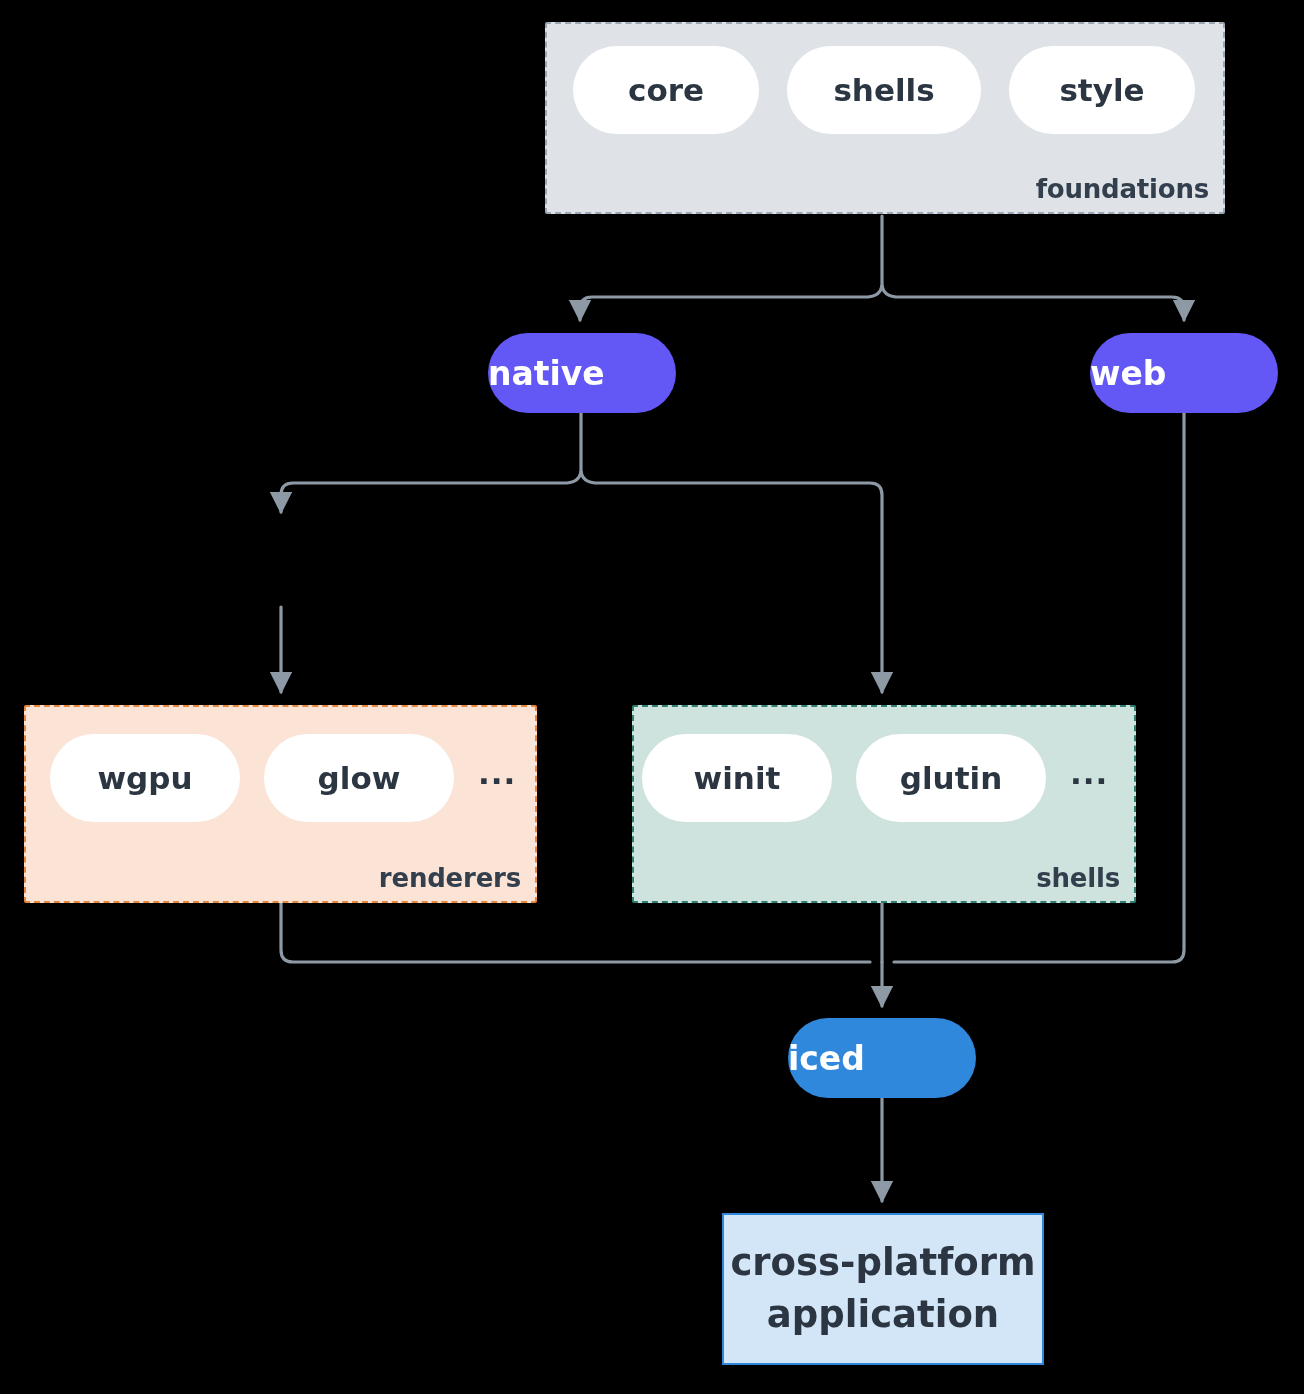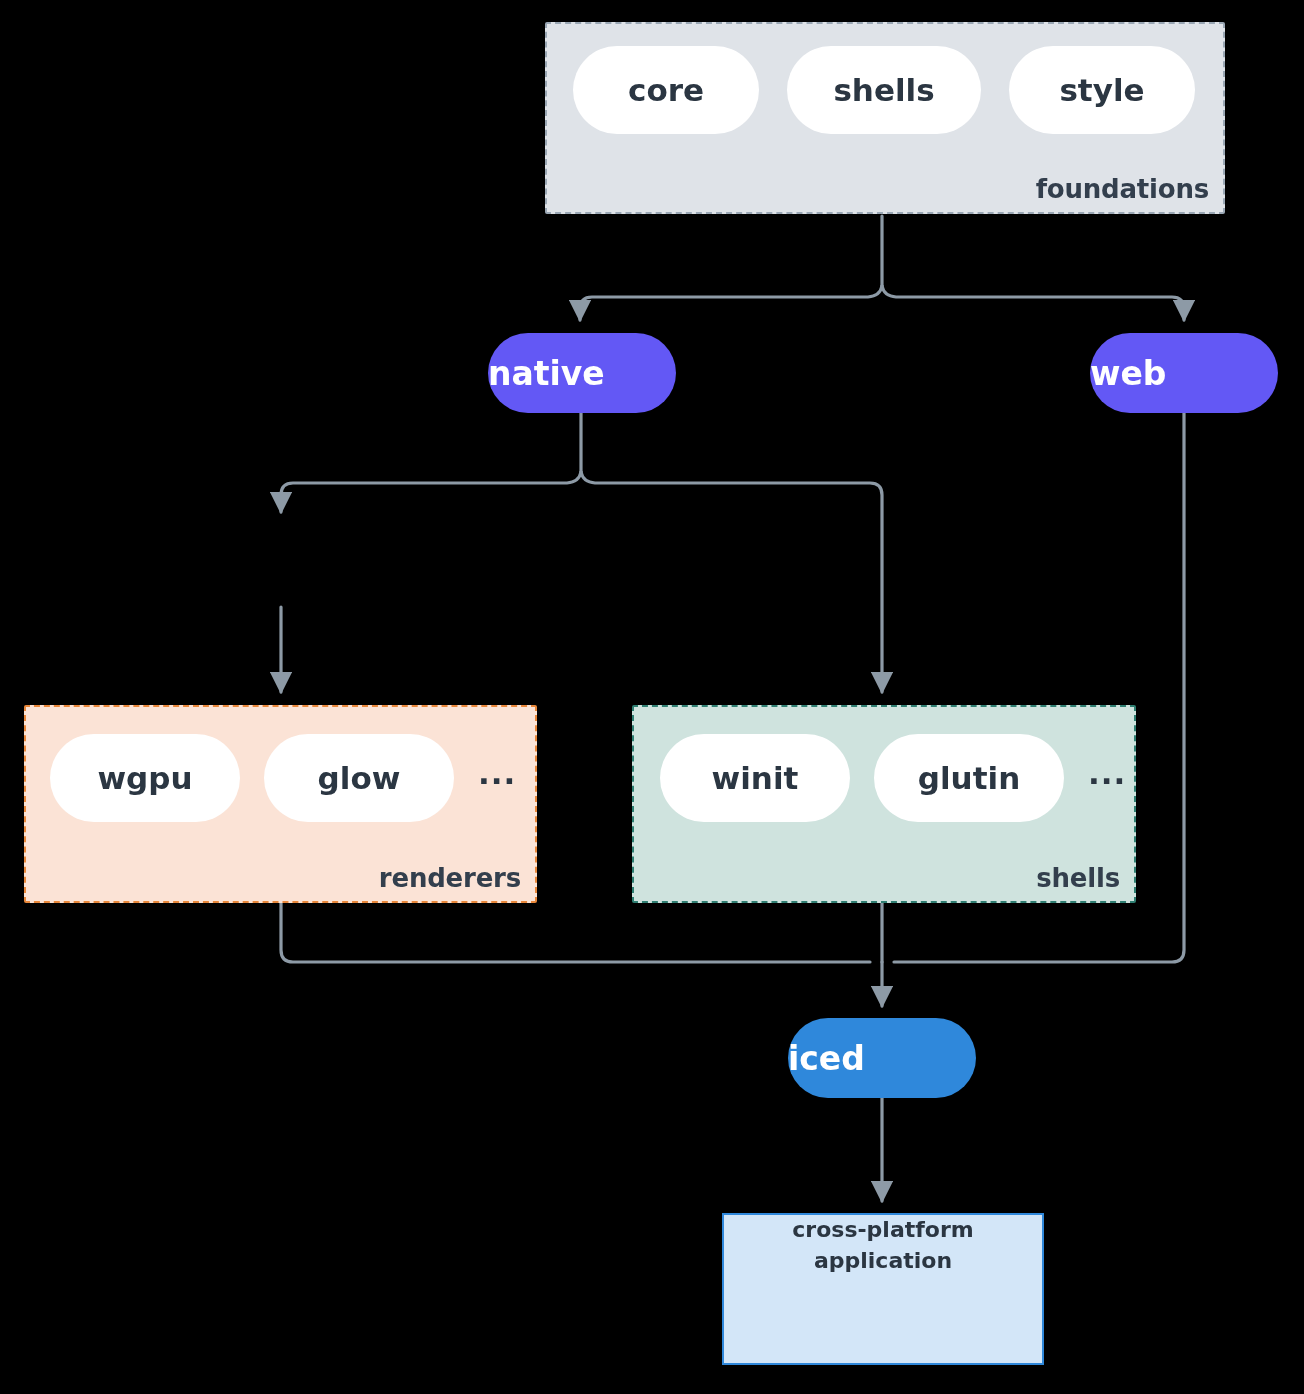--- a/index.html
+++ b/index.html
@@ -145,22 +145,23 @@
     left: 722px;
     top: 1213px;
     width: 322px;
     height: 152px;
     background: #d3e6f8;
     border: 2px solid #2f88db;
     box-sizing: border-box;
     display: flex;
     flex-direction: column;
     align-items: center;
+    justify-content: center;
     color: #2b3642;
-    font-size: 22px;
+    font-size: 37px;
     line-height: 1.4;
     text-align: center;
   }
 </style>
 </head>
 <body>
 
 <div id="diagram">
 
   <svg class="edges" viewBox="0 0 1304 1394" xmlns="http://www.w3.org/2000/svg">
@@ -224,21 +225,21 @@
       </div>
       <div class="pill-white" style="width:190px;">
         <span>glow</span>
       </div>
       <div class="ellipsis">...</div>
     </div>
     <div class="cluster-label">renderers</div>
   </div>
 
   <div class="cluster" id="cluster-shells">
-    <div class="cluster-body" style="left:26px; top:27px; gap:24px;">
+    <div class="cluster-body" style="left:8px; top:27px; gap:24px;">
       <div class="pill-white" style="width:190px;">
         <span>winit</span>
       </div>
       <div class="pill-white" style="width:190px;">
         <span>glutin</span>
       </div>
       <div class="ellipsis">...</div>
     </div>
     <div class="cluster-label">shells</div>
   </div>

